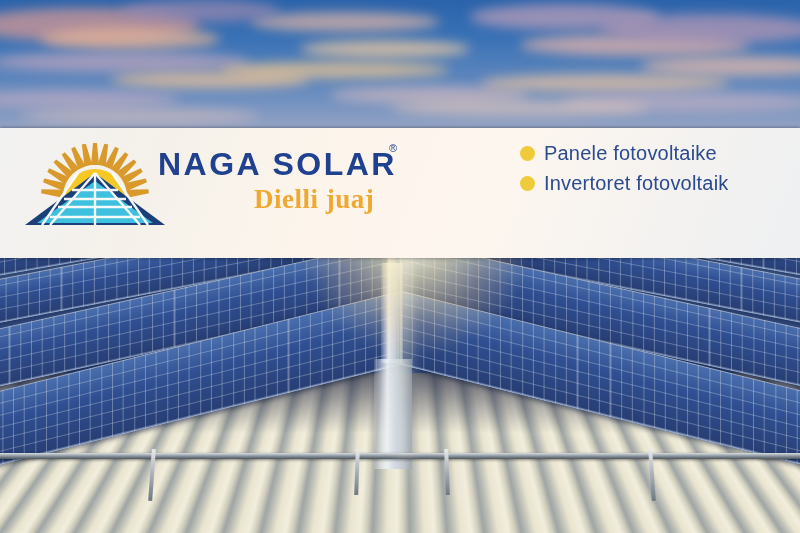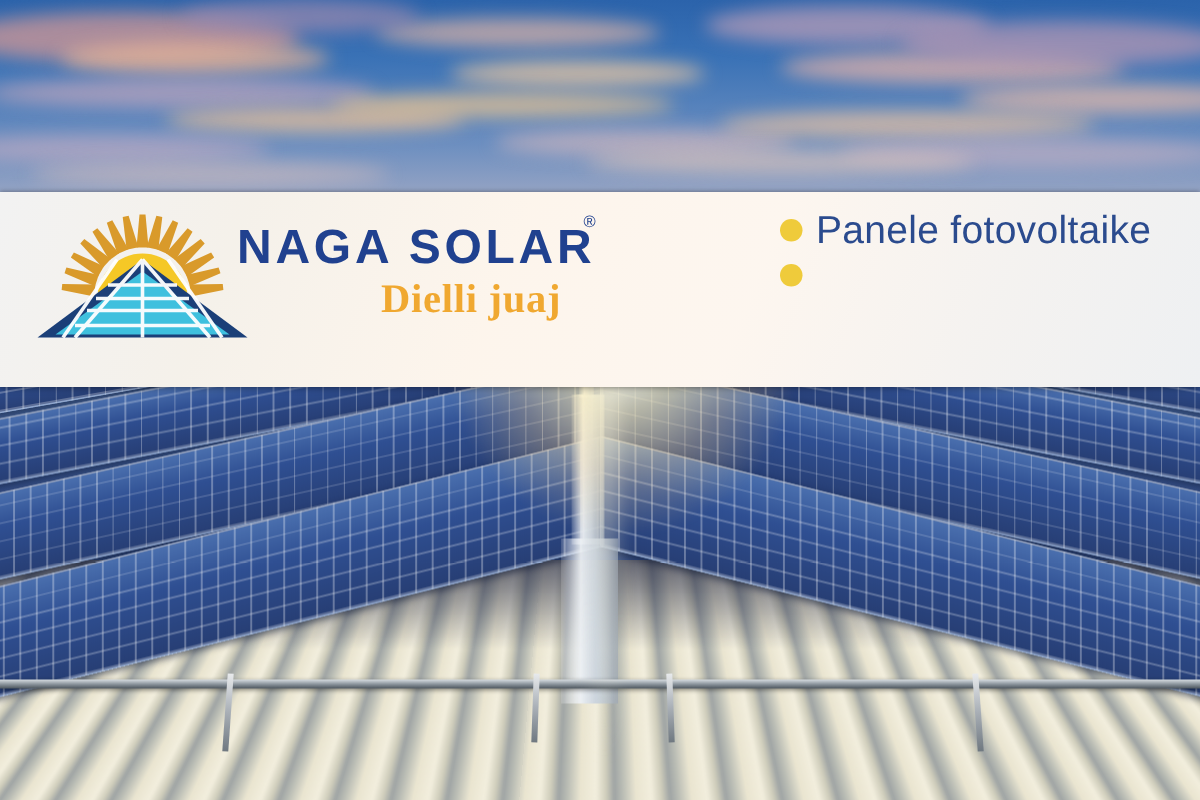--- a/index.html
+++ b/index.html
@@ -192,21 +192,21 @@
     gap: 9px;
     height: 26px;
   }
   .bullet-dot {
     width: 15px; height: 15px;
     border-radius: 50%;
     background: #efcb3b;
     flex: 0 0 auto;
   }
   .bullet-text {
-    font-size: 26px;
+    font-size: 20px;
     color: #2b4b8e;
     white-space: nowrap;
     letter-spacing: 0.2px;
   }
 </style>
 </head>
 <body>
 
 <div id="stage">
 
@@ -316,19 +316,20 @@
         <div class="brand-tag">Dielli juaj</div>
       </div>
 
       <div class="bullets">
         <div class="bullet-row">
           <span class="bullet-dot"></span>
           <span class="bullet-text">Panele fotovoltaike</span>
         </div>
         <div class="bullet-row">
           <span class="bullet-dot"></span>
+          <span class="bullet-text">Invertoret fotovoltaik</span>
         </div>
       </div>
 
     </div>
   </div>
 
 </div>
 
 </body></html>

